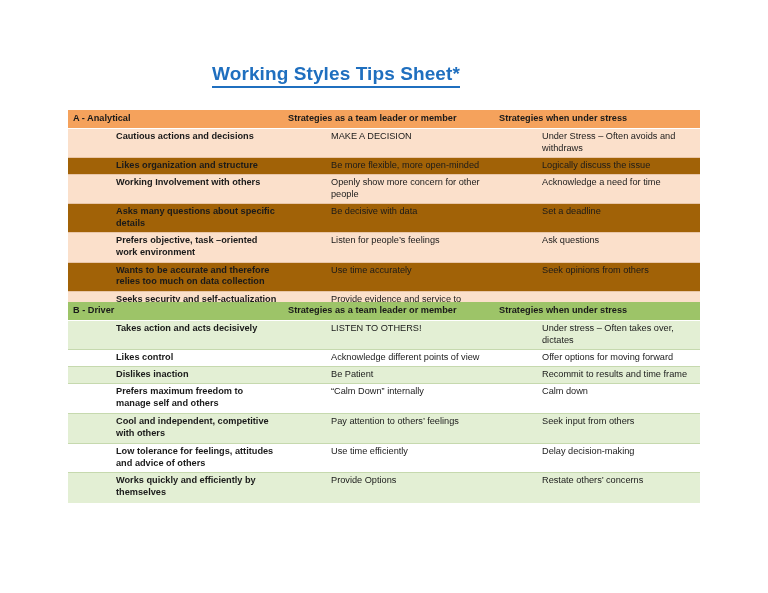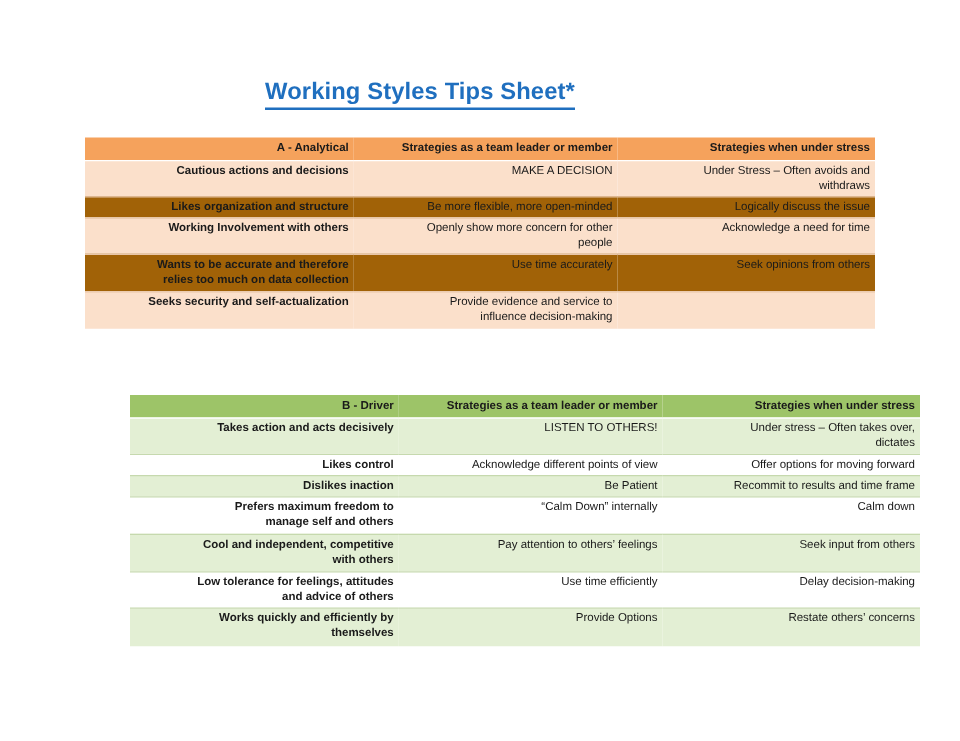--- a/index.html
+++ b/index.html
@@ -45,31 +45,31 @@
   .tbl {
     position: absolute;
     left: 68px;
     width: 632px;
     border-collapse: collapse;
     table-layout: fixed;
     font-size: 9.2px;
     color: #1a1a1a;
   }
   .tbl.analytical { top: 110px; }
-  .tbl.driver     { top: 316px; margin-left: 36px; }
+  .tbl.driver     { top: 302px; }
 
   .tbl col.c1 { width: 215px; }
   .tbl col.c2 { width: 211px; }
   .tbl col.c3 { width: 206px; }
 
   .tbl td, .tbl th {
     vertical-align: top;
     padding: 2px 4px 2px 5px;
     line-height: 1.30;
-    text-align: right;
+    text-align: left;
     font-weight: normal;
     border: 0;
   }
 
   
   .tbl thead th {
     font-weight: bold;
     font-size: 9.2px;
     padding-top: 3px;
     padding-bottom: 3px;
@@ -145,20 +145,30 @@
       <tr class="plain">
         <td class="k">Likes organization and structure</td>
         <td>Be more flexible, more open-minded</td>
         <td>Logically discuss the issue</td>
       </tr>
       <tr class="alt">
         <td class="k">Working Involvement with others</td>
         <td>Openly show more concern for other people</td>
         <td>Acknowledge a need for time</td>
       </tr>
+      <tr class="plain">
+        <td class="k">Asks many questions about specific details</td>
+        <td>Be decisive with data</td>
+        <td>Set a deadline</td>
+      </tr>
+      <tr class="alt tall">
+        <td class="k">Prefers objective, task –oriented work environment</td>
+        <td>Listen for people’s feelings</td>
+        <td>Ask questions</td>
+      </tr>
       <tr class="plain tall">
         <td class="k">Wants to be accurate and therefore relies too much on data collection</td>
         <td>Use time accurately</td>
         <td>Seek opinions from others</td>
       </tr>
       <tr class="alt tall">
         <td class="k">Seeks security and self-actualization</td>
         <td>Provide evidence and service to influence decision-making</td>
         <td></td>
       </tr>

